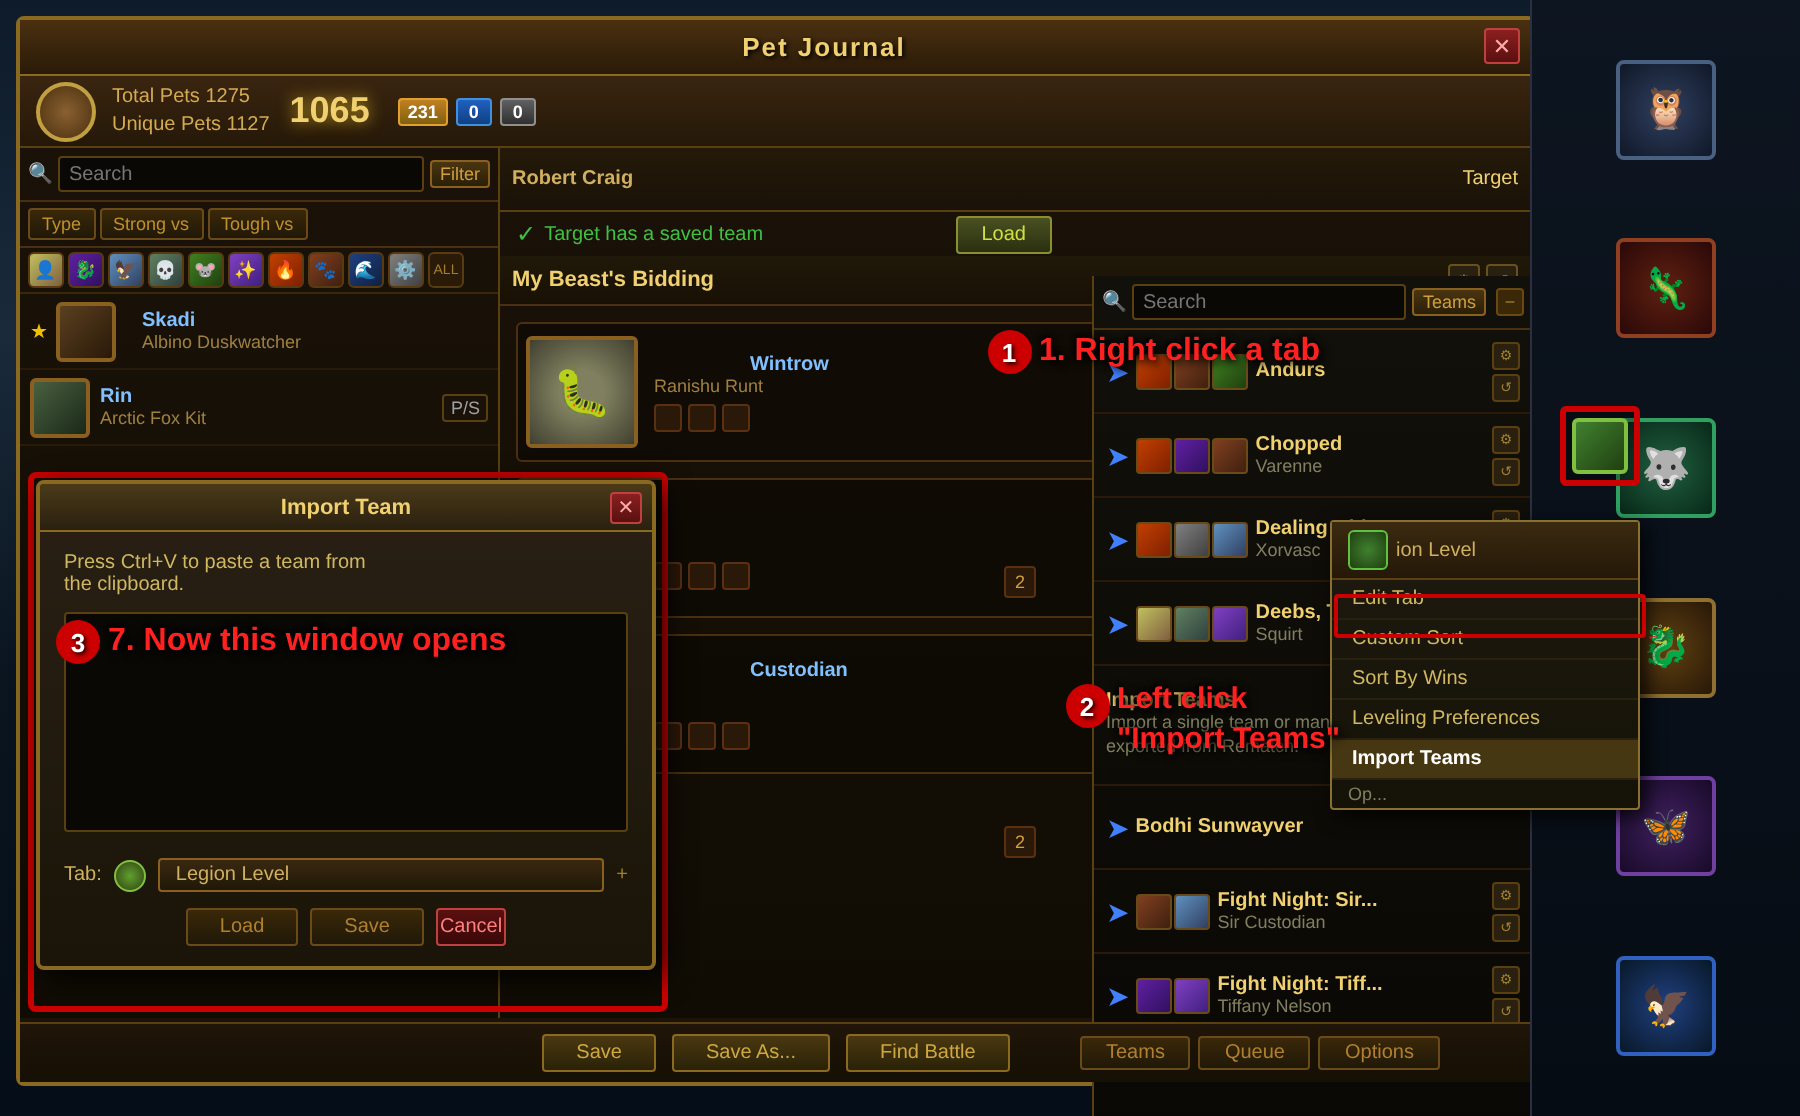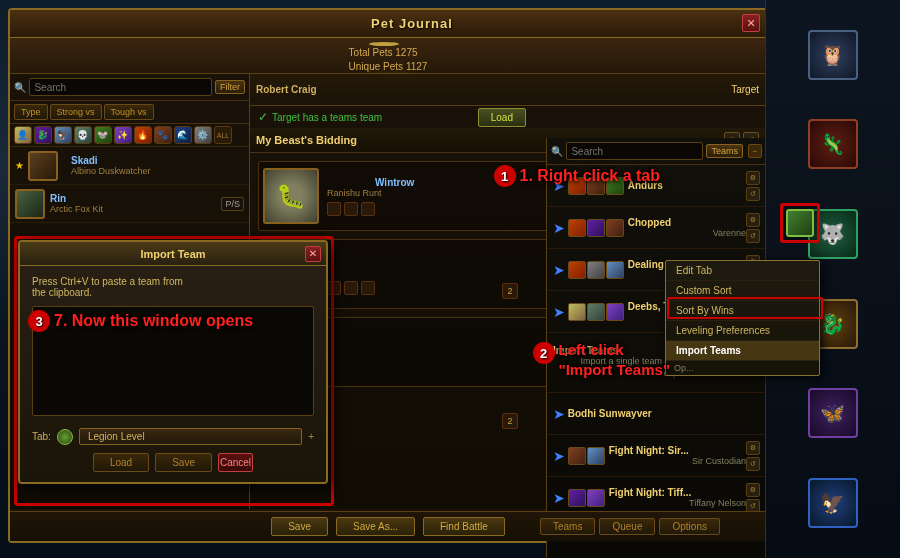--- a/index.html
+++ b/index.html
@@ -71,21 +71,20 @@
     }
 
     
     .journal-header {
       display: flex;
       align-items: center;
       padding: 4px 8px;
       height: 36px;
       background: linear-gradient(180deg, #3a2510 0%, #251808 100%);
       border-bottom: 1px solid #5a4010;
-      flex-direction: column;
     }
 
     .pet-icon-header {
       width: 30px;
       height: 30px;
       background: radial-gradient(circle, #8a6030 0%, #4a3010 100%);
       border: 2px solid #c0a040;
       border-radius: 50%;
       margin-right: 8px;
     }
@@ -462,21 +461,20 @@
 
     .team-list-name {
       color: #f0d070;
       font-size: 10px;
       font-weight: bold;
     }
 
     .team-list-sub {
       color: #808060;
       font-size: 9px;
-      text-align: right;
     }
 
     .team-gear-icons {
       display: flex;
       flex-direction: column;
       gap: 2px;
     }
 
     .gear-icon-sm {
       width: 14px;
@@ -774,21 +772,21 @@
     </div>
 
     <div class="team-panel">
       <div class="team-header-bar">
         <span class="target-label">Robert Craig</span>
         <span class="target-arrow">Target</span>
       </div>
 
       <div class="target-saved">
         <span class="check-icon">✓</span>
-        <span>Target has a teams team</span>
+        <span>Target has a saved team</span>
         <button style="position:absolute; right: 240px;" class="load-btn">Load</button>
       </div>
 
       <div class="team-name-bar">
         <span class="team-name-text">My Beast's Bidding</span>
         <div class="team-settings-icons">
           <div class="settings-icon-sm">⚙</div>
           <div class="settings-icon-sm">↺</div>
         </div>
       </div>
@@ -823,20 +821,28 @@
           </div>
           <div style="position:absolute; right:248px; bottom: 210px; background:#2a1808; border:1px solid #5a3010; border-radius:2px; width:16px; height:16px; display:flex; align-items:center; justify-content:center;">
             <span style="color:#d0a040; font-size:9px;">2</span>
           </div>
           <span class="slot-badge">S/B</span>
         </div>
 
         <div class="pet-slot">
           <div class="slot-icon-big pet-mechanical">
             <div style="width:100%; height:100%; background: radial-gradient(ellipse, #80c0a0 30%, #2a5040 100%); display:flex; align-items:center; justify-content:center; font-size:20px;">🤖</div>
+          </div>
+          <div>
+            <div class="slot-pet-name">Custodian</div>
+            <div style="display:flex; gap:3px; margin-top:20px;">
+              <div style="width:14px;height:14px;border:1px solid #5a3010;background:#2a1808;border-radius:2px;"></div>
+              <div style="width:14px;height:14px;border:1px solid #5a3010;background:#2a1808;border-radius:2px;"></div>
+              <div style="width:14px;height:14px;border:1px solid #5a3010;background:#2a1808;border-radius:2px;"></div>
+            </div>
           </div>
           <div style="position:absolute; right:248px; bottom: 80px; background:#2a1808; border:1px solid #5a3010; border-radius:2px; width:16px; height:16px; display:flex; align-items:center; justify-content:center;">
             <span style="color:#d0a040; font-size:9px;">2</span>
           </div>
           <span class="slot-badge">H/H</span>
         </div>
       </div>
     </div>
 
     <div class="teams-panel">
@@ -981,20 +987,24 @@
     <div style="position:absolute; left:530px; display:flex; gap:4px;">
       <button class="bottom-btn-tabs">Teams</button>
       <button class="bottom-btn-tabs">Queue</button>
       <button class="bottom-btn-tabs">Options</button>
     </div>
   </div>
 </div>
 
 <div class="context-menu">
 
+  <div style="padding: 4px 8px; background: linear-gradient(180deg, #3a2a10 0%, #251808 100%); border-bottom: 1px solid #5a4010; display:flex; align-items:center; gap:4px;">
+    <div style="width:20px; height:20px; background: radial-gradient(circle, #408030 0%, #204010 100%); border: 1px solid #60c040; border-radius:3px;"></div>
+    <span style="color:#d0b060; font-size:10px;">ion Level</span>
+  </div>
   <div class="context-menu-item">Edit Tab</div>
   <div class="context-menu-item">Custom Sort</div>
   <div class="context-menu-item">Sort By Wins</div>
   <div class="context-menu-item">Leveling Preferences</div>
   <div class="context-menu-item highlighted">Import Teams</div>
   <div style="padding: 2px 8px; color: #808060; font-size: 9px;">Op...</div>
 </div>
 
 <div style="position:absolute; right:77px; top:297px; width:156px; height:22px; border:2px solid #cc0000; border-radius:2px; pointer-events:none; z-index:320;"></div>
 

